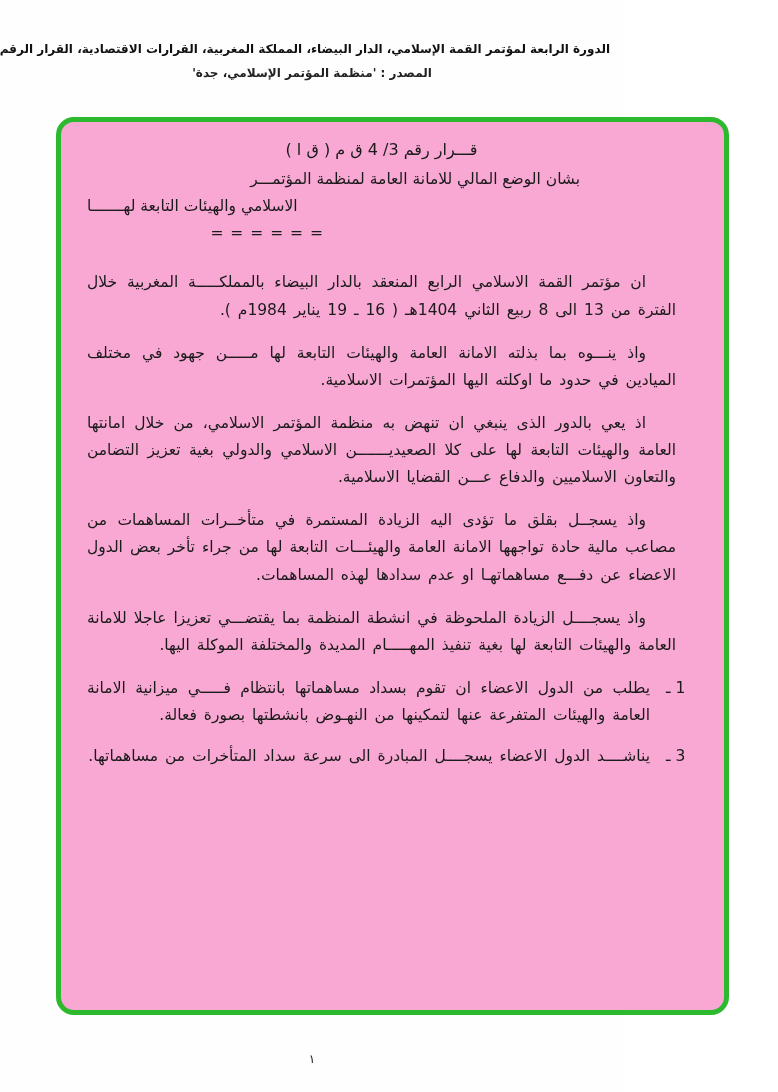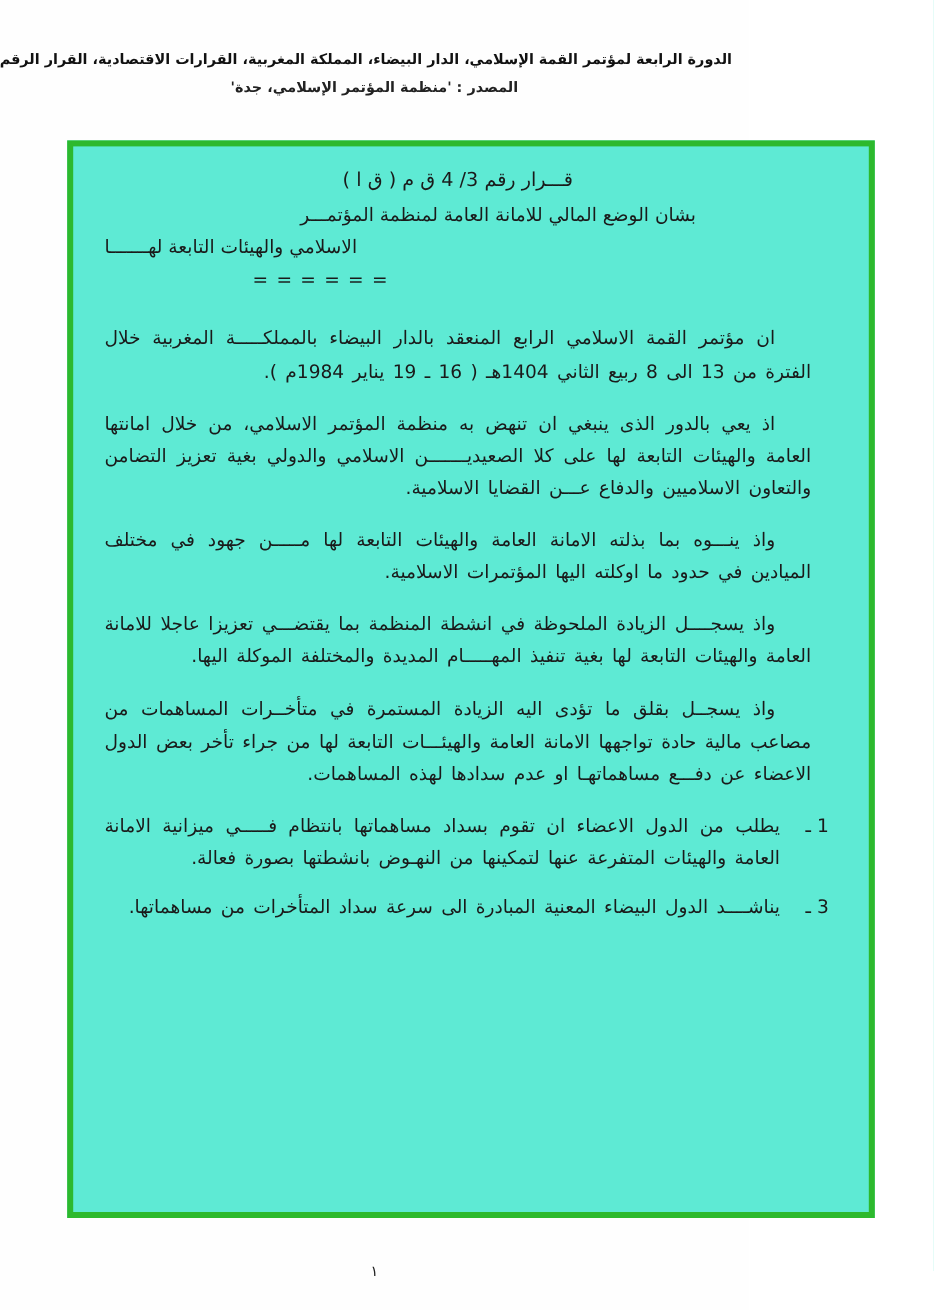--- a/index.html
+++ b/index.html
@@ -42,22 +42,22 @@
     color: #222;
   }
   .doc-frame {
     position: absolute;
     top: 117px;
     left: 56px;
     width: 673px;
     height: 898px;
     box-sizing: border-box;
     border: 5px solid var(--border-green, #2db92d);
-    border-radius: 0;
-    background: #5eead4;
+    border-radius: 18px;
+    background: #f9a8d4;
   }
   .doc-content {
     position: absolute;
     top: 0; left: 0; right: 0; bottom: 0;
     direction: rtl;
     padding: 14px 48px 0 26px;
     font-size: 15.5px;
     line-height: 1.75;
     color: #1a1a1a;
   }
@@ -94,21 +94,21 @@
     margin-top: 4px;
     margin-right: -20px;
   }
   .list-item {
     display: flex;
     gap: 16px;
     margin-bottom: 14px;
   }
   .item-marker {
     flex: 0 0 30px;
-    text-align: center;
+    text-align: left;
     white-space: nowrap;
   }
   .item-text {
     flex: 1;
     text-align: justify;
     word-spacing: 2px;
   }
   .page-number {
     position: absolute;
     top: 1052px;
@@ -134,38 +134,38 @@
       <div class="res-number-line">قـــرار رقم 3/ 4 ق م ( ق ا )</div>
 
       <div class="subject-line-1">بشان الوضع المالي للامانة العامة لمنظمة المؤتمـــر</div>
 
       <div class="subject-line-2">الاسلامي والهيئات التابعة لهـــــــا</div>
 
       <div class="separator-line">= = = = = =</div>
 
       <p class="body-paragraph first">ان مؤتمر القمة الاسلامي الرابع المنعقد بالدار البيضاء بالمملكـــــة المغربية خلال الفترة من 13 الى 8 ربيع الثاني 1404هـ ( 16 ـ 19 يناير 1984م ).</p>
 
+      <p class="body-paragraph">واذ ينـــوه بما بذلته الامانة العامة والهيئات التابعة لها مـــــن جهود في مختلف الميادين في حدود ما اوكلته اليها المؤتمرات الاسلامية.</p>
+
       <p class="body-paragraph">اذ يعي بالدور الذى ينبغي ان تنهض به منظمة المؤتمر الاسلامي، من خلال امانتها العامة والهيئات التابعة لها على كلا الصعيديـــــــن الاسلامي والدولي بغية تعزيز التضامن والتعاون الاسلاميين والدفاع عـــن القضايا الاسلامية.</p>
 
-      <p class="body-paragraph">واذ ينـــوه بما بذلته الامانة العامة والهيئات التابعة لها مـــــن جهود في مختلف الميادين في حدود ما اوكلته اليها المؤتمرات الاسلامية.</p>
+      <p class="body-paragraph">واذ يسجــل بقلق ما تؤدى اليه الزيادة المستمرة في متأخــرات المساهمات من مصاعب مالية حادة تواجهها الامانة العامة والهيئـــات التابعة لها من جراء تأخر بعض الدول الاعضاء عن دفـــع مساهماتهـا او عدم سدادها لهذه المساهمات.</p>
 
       <p class="body-paragraph">واذ يسجــــل الزيادة الملحوظة في انشطة المنظمة بما يقتضـــي تعزيزا عاجلا للامانة العامة والهيئات التابعة لها بغية تنفيذ المهـــــام المديدة والمختلفة الموكلة اليها.</p>
-
-      <p class="body-paragraph">واذ يسجــل بقلق ما تؤدى اليه الزيادة المستمرة في متأخــرات المساهمات من مصاعب مالية حادة تواجهها الامانة العامة والهيئـــات التابعة لها من جراء تأخر بعض الدول الاعضاء عن دفـــع مساهماتهـا او عدم سدادها لهذه المساهمات.</p>
 
       <div class="res-list">
 
         <div class="list-item">
           <span class="item-marker">1 ـ</span>
           <span class="item-text">يطلب من الدول الاعضاء ان تقوم بسداد مساهماتها بانتظام فـــــي ميزانية الامانة العامة والهيئات المتفرعة عنها لتمكينها من النهـوض بانشطتها بصورة فعالة.</span>
         </div>
 
         <div class="list-item">
           <span class="item-marker">3 ـ</span>
-          <span class="item-text">يناشــــد الدول البيضاء المعنية المبادرة الى سرعة سداد المتأخرات من مساهماتها.</span>
+          <span class="item-text">يناشــــد الدول الاعضاء يسجــــل المبادرة الى سرعة سداد المتأخرات من مساهماتها.</span>
         </div>
 
       </div>
 
     </div>
   </div>
 
   <div class="page-number">١</div>
 
 </div>

